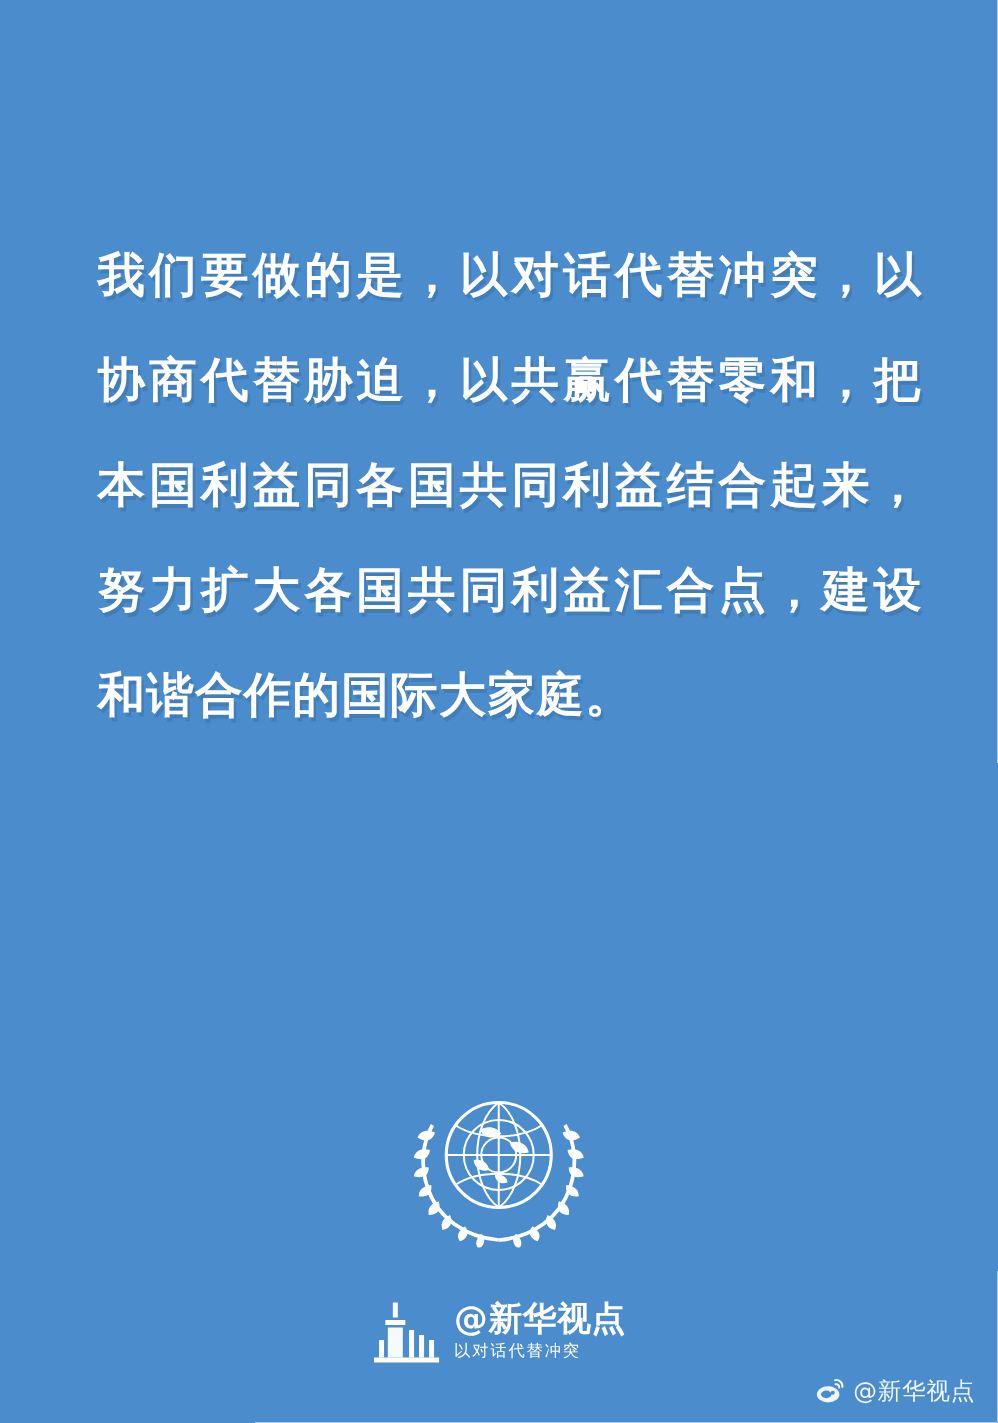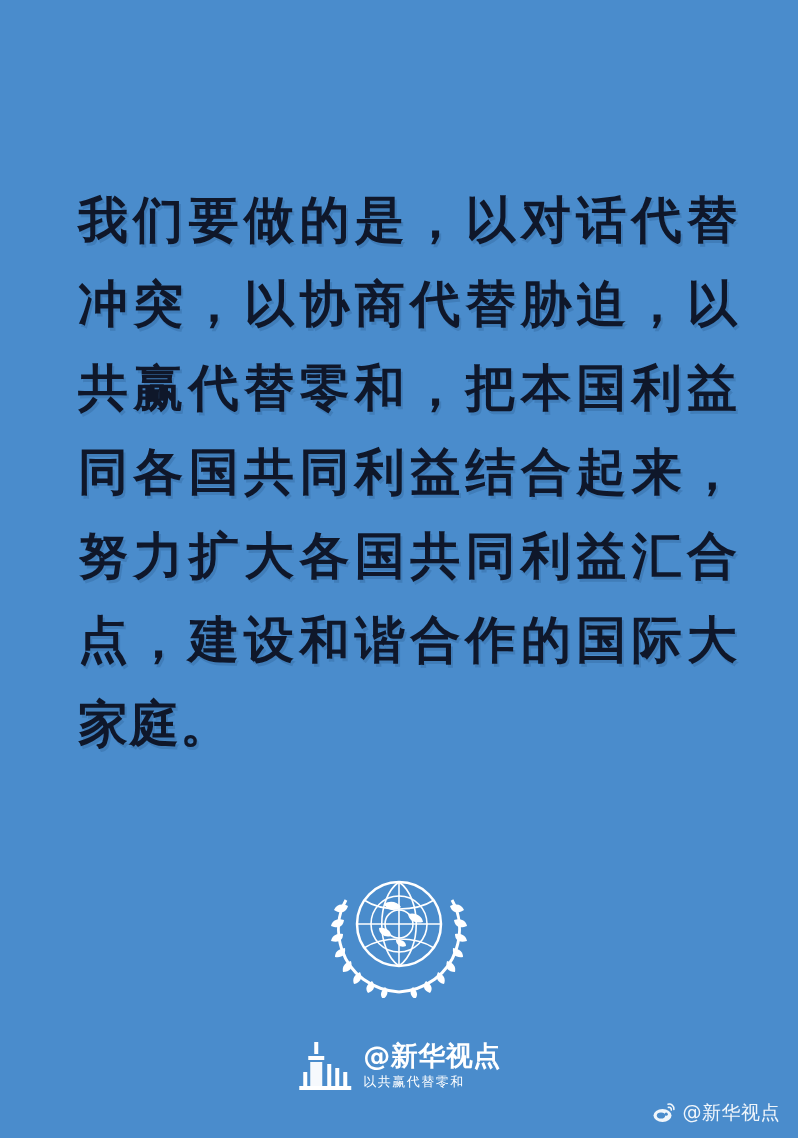--- a/index.html
+++ b/index.html
@@ -17,24 +17,24 @@
   }
 
   
   .quote-wrap {
     position: absolute;
     left: 78px;
     top: 178px;
     width: 660px;
   }
   .quote {
-    color: #0f172a;
+    color: #ffffff;
     font-family: "DejaVu Serif", "Liberation Serif", serif;
     font-weight: 700;
-    font-size: 50px;
+    font-size: 38px;
     line-height: 84px;
     letter-spacing: 1px;
     text-align: justify;
     text-align-last: left;
     text-shadow: 2px 3px 0 rgba(40, 85, 135, 0.28);
     margin: 0;
     word-break: break-all;
   }
 
   
@@ -167,21 +167,21 @@
           <path d="M2 48 L54 48 L54 52 L2 52 Z"></path>
           <path d="M30 26 L34 26 L34 48 L30 48 Z"></path>
           <path d="M38 30 L42 30 L42 48 L38 48 Z"></path>
           <path d="M46 34 L50 34 L50 48 L46 48 Z"></path>
           <path d="M6 34 L10 34 L10 48 L6 48 Z"></path>
         </g>
       </svg>
     </div>
     <div class="brand-text">
       <span class="brand-name">@新华视点</span>
-      <span class="brand-sub">以共赢代替零和</span>
+      <span class="brand-sub">以对话代替冲突</span>
     </div>
   </div>
 
   <div class="watermark">
     <div class="weibo-icon">
       <svg viewBox="0 0 24 24" width="24" height="24" aria-hidden="true">
         <ellipse cx="10.5" cy="14.5" rx="9" ry="6.5" fill="#ffffff"></ellipse>
         <ellipse cx="9" cy="14.5" rx="4.2" ry="3.1" fill="#4a8ccc"></ellipse>
         <circle cx="14.2" cy="13.2" r="1.6" fill="#4a8ccc"></circle>
         <path d="M16 3.2 c3.4 -0.7 6.4 1.9 5.9 5.3" fill="none" stroke="#ffffff" stroke-width="1.6" stroke-linecap="round"></path>

